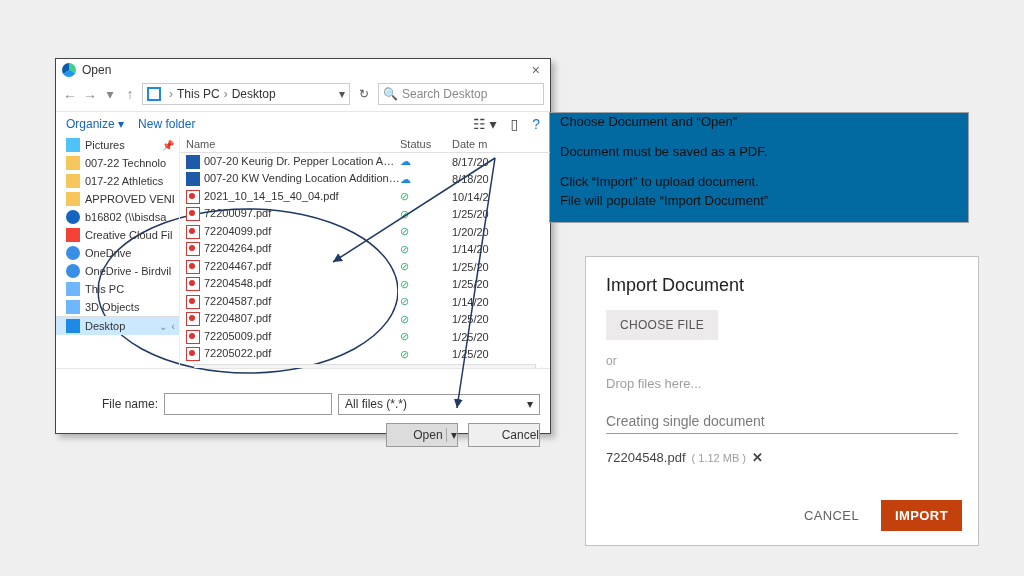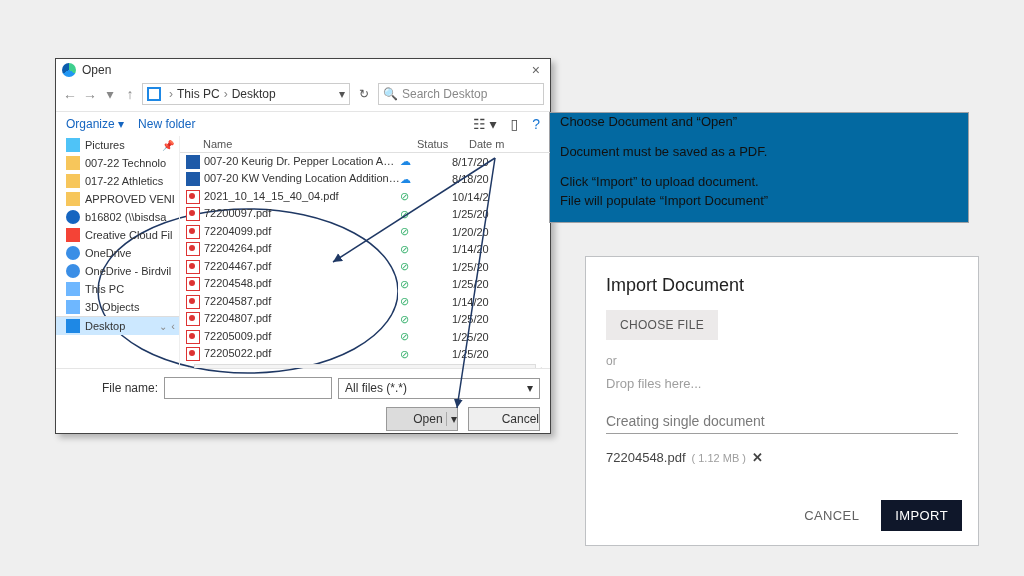--- a/index.html
+++ b/index.html
@@ -125,21 +125,21 @@
     position:relative;
     z-index:2;
   }
   .list-header {
     display:flex;
     color:#555;
     font-size:11px;
     border-bottom:1px solid #e0e0e0;
     padding:2px 0;
   }
-  .col-name { width:220px; padding-left:6px;margin-left:17px; }
+  .col-name { width:220px; padding-left:6px; }
   .col-status { width:52px; }
   .col-date { width:60px; }
   .list-body {}
   .file-row {
     display:flex;
     align-items:center;
     font-size:11px;
     height:17.5px;
     padding:0 0 0 6px;
     white-space:nowrap;
@@ -158,21 +158,21 @@
   .scroll-row .hbar { flex:1; height:10px; background:#f4f4f4; border:1px solid #ddd; margin:0 4px; }
   .desktop-row {
     display:flex; align-items:center;
     background:#cce8ff;
     font-size:11px;
     padding:2px 4px 2px 10px;
     border-top:1px solid #ddd;
   }
 
   .footer {
-    padding:8px 10px;
+    padding:24px 10px;
     border-top:1px solid #e5e5e5;
   }
   .filename-row { display:flex; align-items:center; gap:6px; margin-bottom:8px;}
   .filename-row .lbl { width:92px; text-align:right; color:#333; }
   .filename-row input {
     width:168px; height:22px; border:1px solid #999; font-size:12px; padding:0 4px;
   }
   .filetype {
     flex:1; border:1px solid #999; height:21px;
     display:flex; align-items:center; padding:0 6px; color:#333;
@@ -252,23 +252,24 @@
   .file-chip .remove {
     font-weight:bold; color:#444; cursor:pointer;
   }
   .actions {
     position:absolute; right:16px; bottom:14px;
     display:flex; gap:22px; align-items:center;
     font-size:13px;
   }
   .actions .cancel { color:#616161; letter-spacing:.4px; }
   .actions .import {
-    background:#0f172a; color:#fff;
+    background:#c2410c; color:#fff;
     padding:8px 14px;
     letter-spacing:.4px;
+    font-weight:bold;
   }
 
 </style>
 </head>
 <body>
 
 <div class="dialog">
 
   <div class="titlebar">
     <span class="edge-icon"></span>

